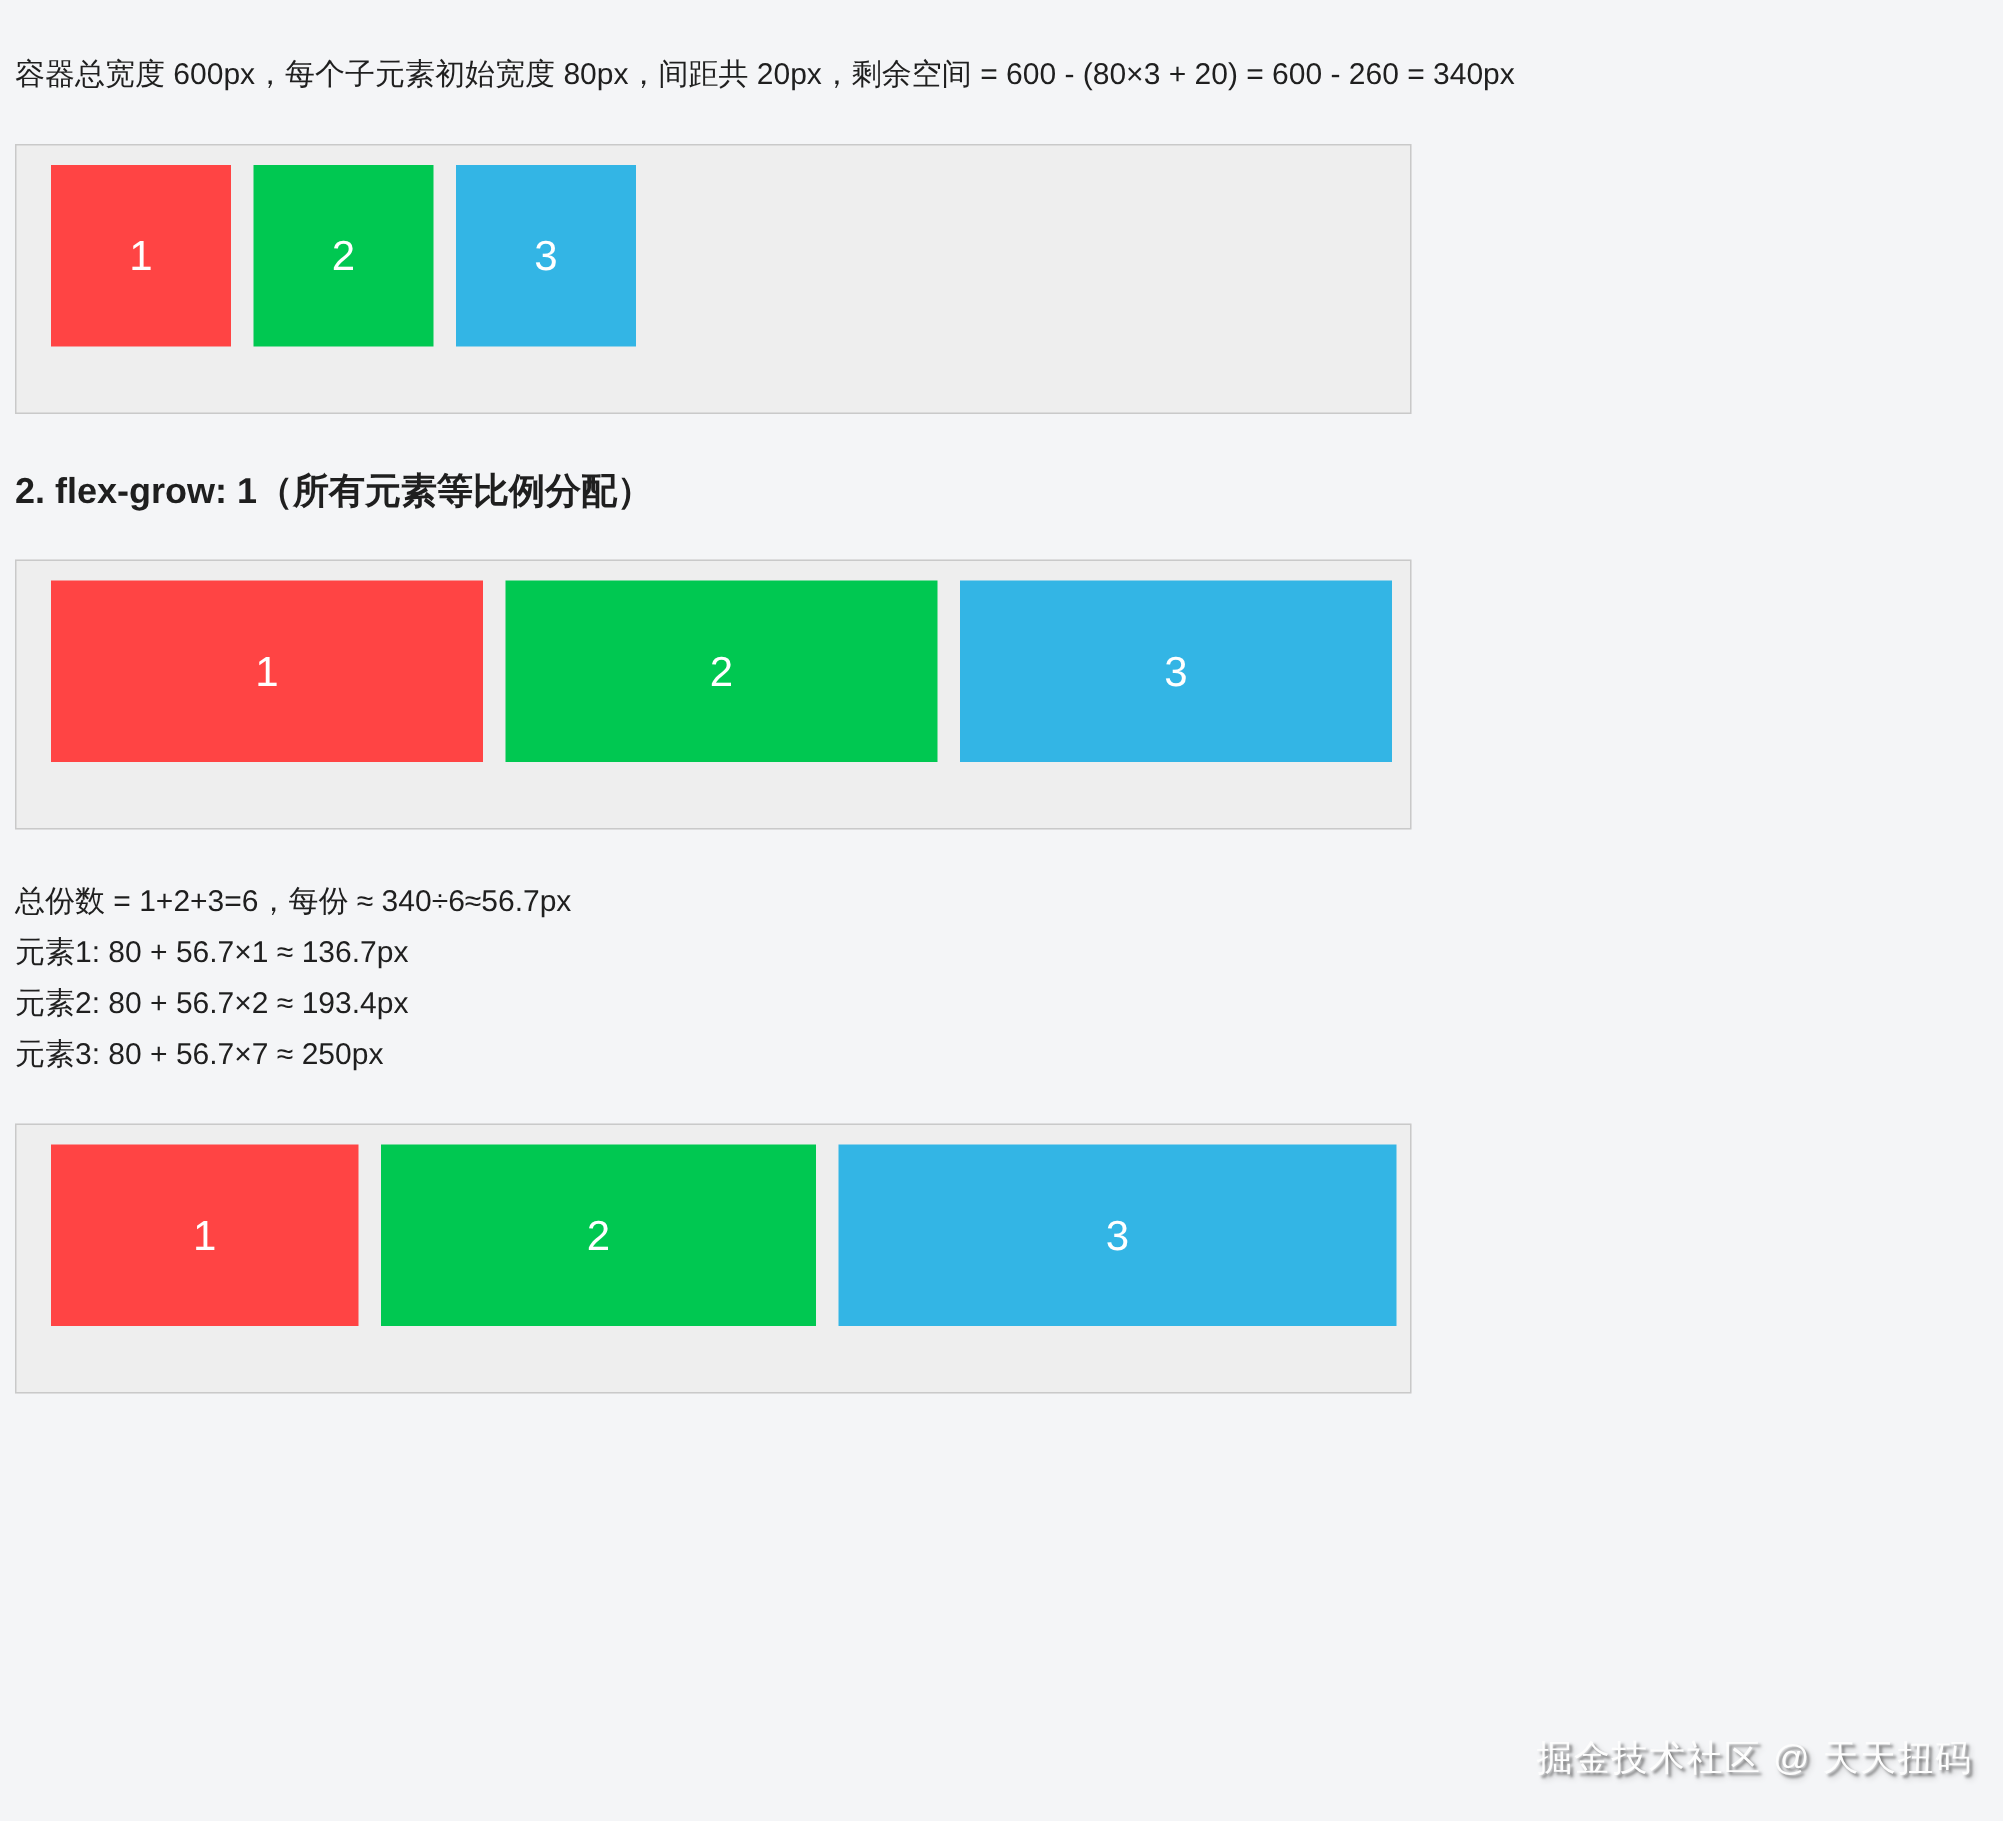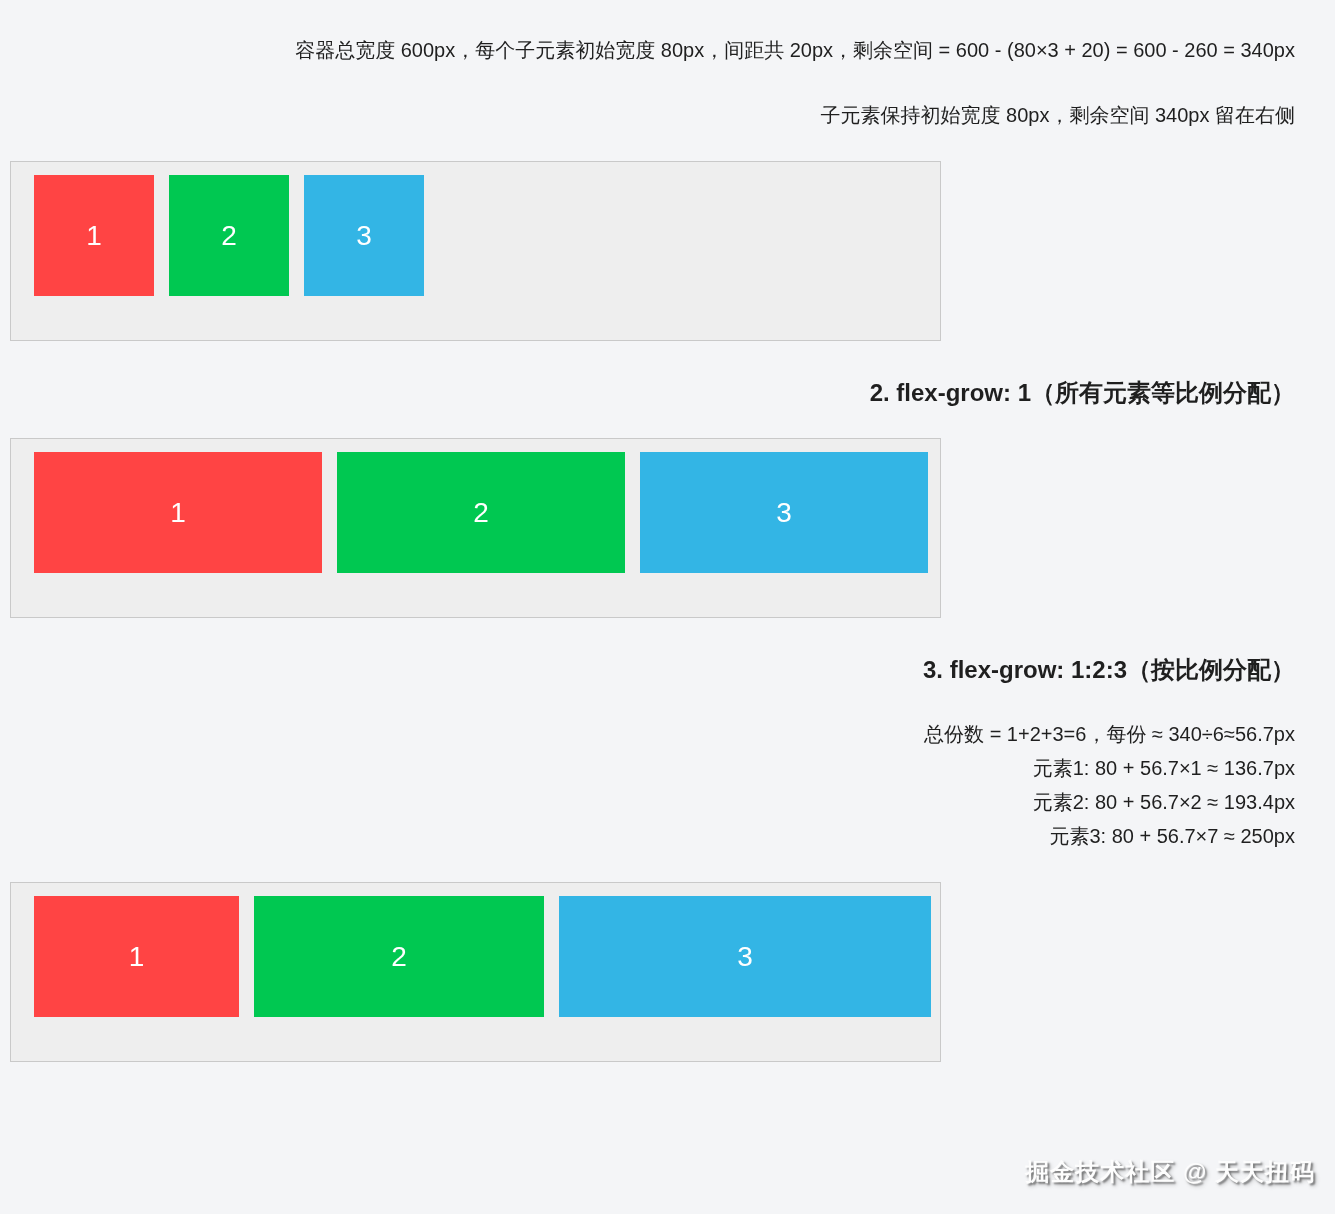--- a/index.html
+++ b/index.html
@@ -5,21 +5,21 @@
   html, body { margin: 0; padding: 0; }
   body {
     width: 1335px;
     height: 1214px;
     position: relative;
     overflow: hidden;
     background: #f4f5f7;
     color: #1f1f1f;
     font-family: "Liberation Sans", "DejaVu Sans", sans-serif;
   }
-  main { padding: 33px 40px 0 10px; text-align: right; }
+  main { padding: 33px 40px 0 10px; }
   .intro {
     margin: 0;
     font-size: 20px;
     line-height: 34px;
   }
   .sec-h {
     margin: 36px 0 0 0;
     font-size: 24px;
     line-height: 32px;
     font-weight: 700;
@@ -48,53 +48,51 @@
     justify-content: center;
     color: #ffffff;
     font-size: 28px;
     flex: 0 0 auto;
   }
   .watermark {
     position: absolute;
     right: 20px;
     bottom: 26px;
     font-size: 24px;
-    font-weight: 700;
+    font-weight: 400;
     letter-spacing: 1px;
     color: #fdfdfd;
     text-shadow: 2px 2px 2px rgba(0,0,0,0.45), 3px 3px 4px rgba(0,0,0,0.18);
   }
 </style>
 </head>
 <body>
 
 <main>
 
   <p class="intro">容器总宽度 600px，每个子元素初始宽度 80px，间距共 20px，剩余空间 = 600 - (80×3 + 20) = 600 - 260 = 340px</p>
 
   <section>
-    <p class="desc">子元素保持初始宽度 80px，剩余空间 340px 留在右侧</p>
     <div class="demo">
       <div class="box" style="width: 120px; background: rgb(255, 68, 68);">1</div>
       <div class="box" style="width: 120px; background: rgb(0, 200, 81);">2</div>
       <div class="box" style="width: 120px; background: rgb(51, 181, 229);">3</div>
     </div>
   </section>
 
   <section>
     <h3 class="sec-h">2. flex-grow: 1（所有元素等比例分配）</h3>
     <div class="demo">
       <div class="box" style="width: 288px; background: rgb(255, 68, 68);">1</div>
       <div class="box" style="width: 288px; background: rgb(0, 200, 81);">2</div>
       <div class="box" style="width: 288px; background: rgb(51, 181, 229);">3</div>
     </div>
   </section>
 
   <section>
-    <h3 class="sec-h">3. flex-grow: 1:2:3（按比例分配）</h3>
     <p class="desc"><span>总份数 = 1+2+3=6，每份 ≈ 340÷6≈56.7px</span><br>
       <span>元素1: 80 + 56.7×1 ≈ 136.7px</span><br>
       <span>元素2: 80 + 56.7×2 ≈ 193.4px</span><br>
       <span>元素3: 80 + 56.7×7 ≈ 250px</span></p>
     <div class="demo">
       <div class="box" style="width: 205px; background: rgb(255, 68, 68);">1</div>
       <div class="box" style="width: 290px; background: rgb(0, 200, 81);">2</div>
       <div class="box" style="width: 372px; background: rgb(51, 181, 229);">3</div>
     </div>
   </section>

